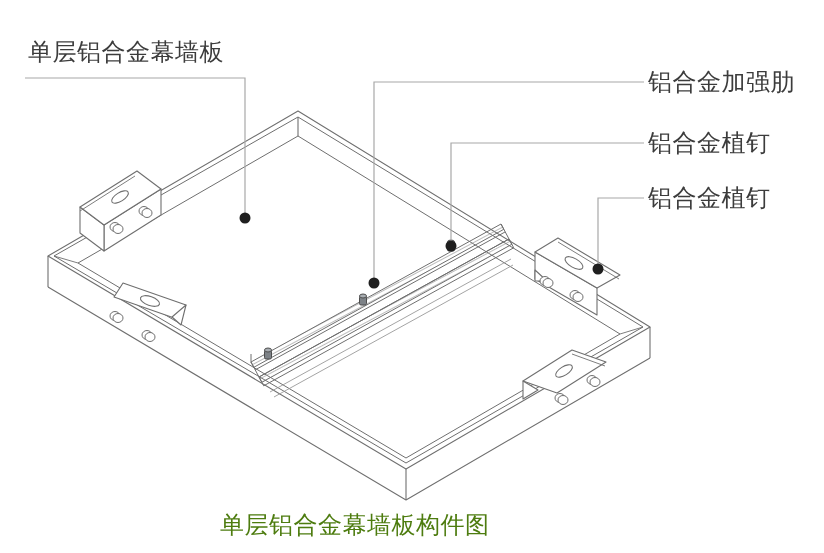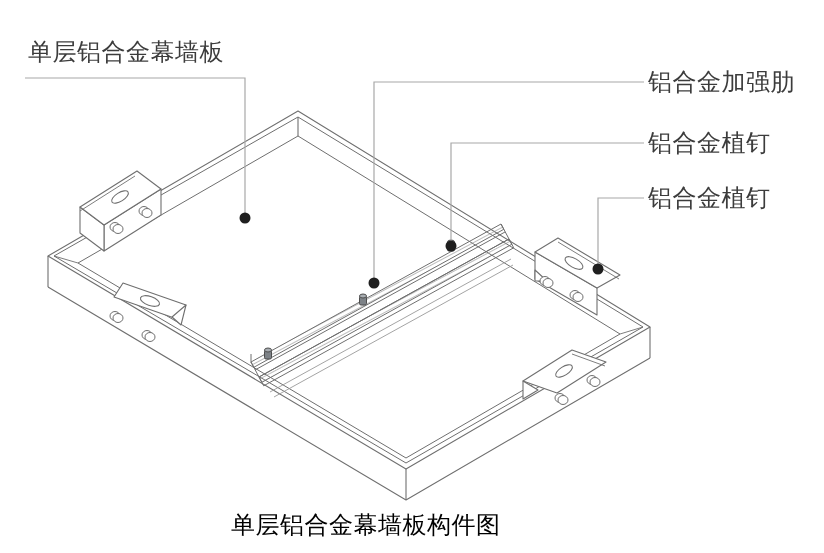--- a/index.html
+++ b/index.html
@@ -6,21 +6,21 @@
   .stage{
     position:relative;width:824px;height:553px;background:#ffffff;overflow:hidden;
     font-family:"Liberation Sans","DejaVu Sans",sans-serif;
   }
   .stage svg{position:absolute;left:0;top:0;}
   .callout{
     position:absolute;font-size:24px;line-height:1.08;color:#3c3c3c;
     letter-spacing:0.5px;white-space:nowrap;
   }
   .caption{
-    position:absolute;left:231px;top:509px;font-size:24px;color:#000000;
+    position:absolute;left:220px;top:509px;font-size:24px;color:#4d7c0f;
     letter-spacing:0.5px;white-space:nowrap;
   }
   .watermark{
     position:absolute;right:3px;bottom:1px;width:94px;height:6px;opacity:.28;
     background:linear-gradient(90deg,#f8b4c0,#bcd9f5,#f7e9b0,#c9ef', #e8c4ef);
     background:linear-gradient(90deg,#f4b8c4 0%,#bdd8f3 30%,#f6eab2 55%,#c3e8ef 80%,#edc9ea 100%);
   }
 </style>
 </head>
 <body>

